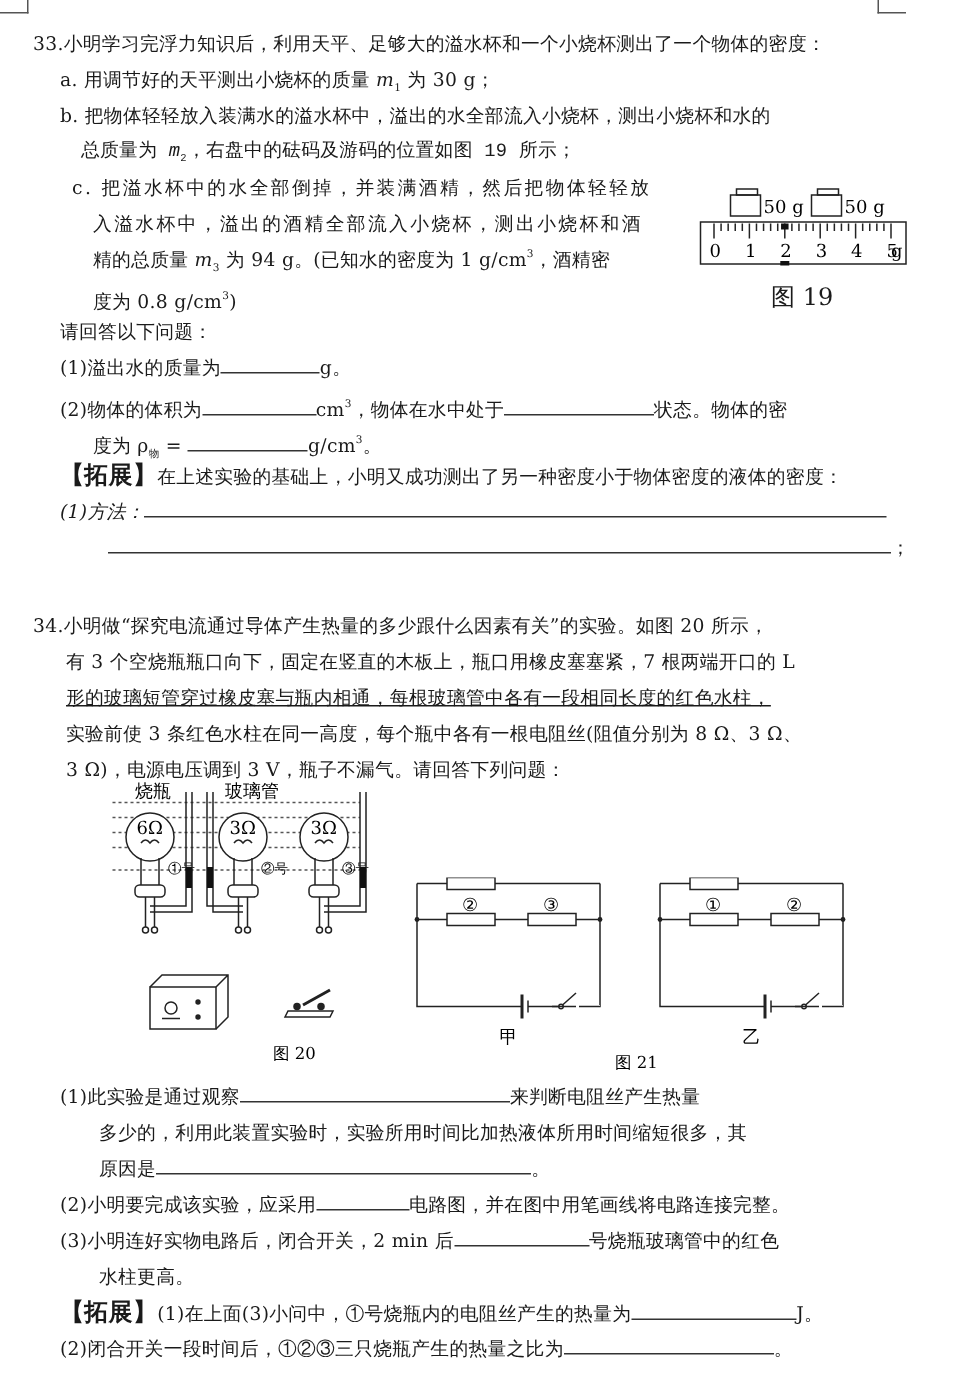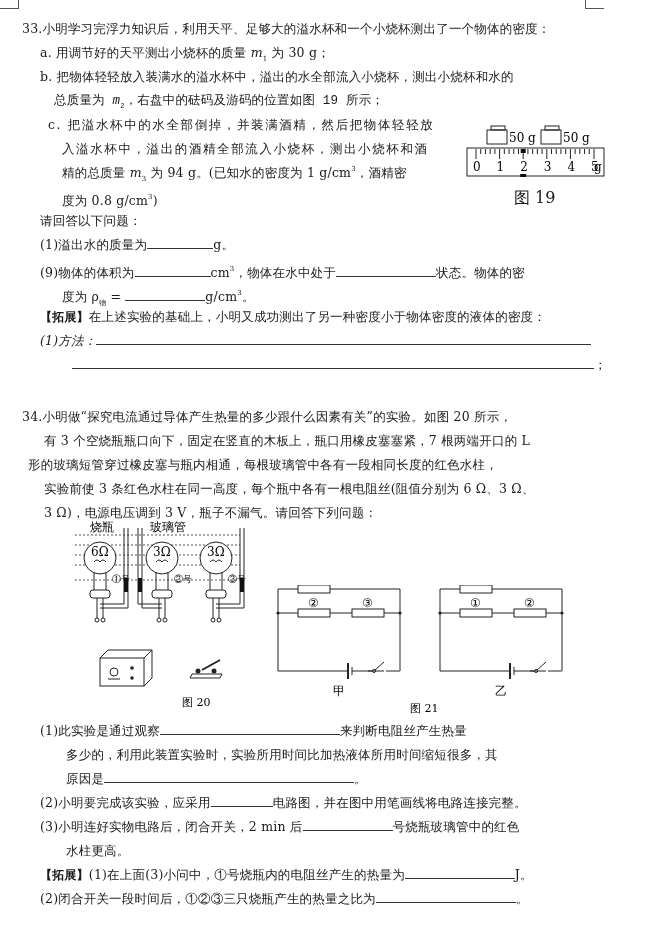--- a/index.html
+++ b/index.html
@@ -5,21 +5,21 @@
   html, body { margin:0; padding:0; background:#fff; }
   body { width:649px; height:932px; position:relative; overflow:hidden;
          font-family:"DejaVu Serif","Liberation Serif",serif; color:#1a1a1a; font-size:12.5px; }
   .corner { position:absolute; border-color:#555; border-style:solid; width:18px; height:8px; }
   .c-tl { left:0; top:0; border-width:0 1px 1px 0; }
   .c-tr { right:45px; top:0; border-width:0 0 1px 1px; }
   .line { position:absolute; white-space:nowrap; line-height:18px; letter-spacing:0.2px; }
   .blank { display:inline-block; border-bottom:1px solid #333; height:12px; vertical-align:baseline; }
   sup { font-size:7px; vertical-align:6px; }
   sub { font-size:7px; }
-  .bold { font-weight:bold; font-family:"DejaVu Sans","Liberation Sans",sans-serif; font-size:12px; }
+  .bold { font-weight:bold; font-family:"DejaVu Sans","Liberation Sans",sans-serif; font-size:16px; }
   .fig { position:absolute; }
   .caption { position:absolute; font-size:16px; }
   svg text { font-family:"DejaVu Serif","Liberation Serif",serif; }
 </style>
 </head>
 <body>
 
 <div class="corner c-tl"></div>
 <div class="corner c-tr"></div>
 
@@ -94,41 +94,41 @@
   <rect id="rider" y="37" width="5" height="4" fill="#111" x="60.7"></rect>
   <rect id="rider2" y="62" width="6" height="3" fill="#111" x="60.2"></rect>
 </svg>
 <div class="caption" style="left:514px;top:188px;">图 19</div>
 
 <div class="line" style="left:40px;top:212px;">请回答以下问题：</div>
 <div class="line" style="left:40px;top:236px;">
   <span>(1)溢出水的质量为</span><span class="blank" style="width:66px;"></span><span>g。</span>
 </div>
 <div class="line" style="left:40px;top:260px;">
-  <span>(9)物体的体积为</span><span class="blank" style="width:76px;"></span><span>cm</span><sup>3</sup><span>，物体在水中处于</span><span class="blank" style="width:100px;"></span><span>状态。物体的密</span>
+  <span>(2)物体的体积为</span><span class="blank" style="width:76px;"></span><span>cm</span><sup>3</sup><span>，物体在水中处于</span><span class="blank" style="width:100px;"></span><span>状态。物体的密</span>
 </div>
 <div class="line" style="left:62px;top:284px;">
   <span>度为 ρ</span><sub>物</sub><span> = </span><span class="blank" style="width:80px;"></span><span>g/cm</span><sup>3</sup><span>。</span>
 </div>
 <div class="line" style="left:40px;top:308px;">
   <span class="bold">【拓展】</span><span>在上述实验的基础上，小明又成功测出了另一种密度小于物体密度的液体的密度：</span>
 </div>
 <div class="line" style="left:40px;top:332px;font-style:italic;">
   <span>(1)方法：</span><span class="blank" style="width:495px;"></span>
 </div>
 <div class="line" style="left:72px;top:356px;">
   <span class="blank" style="width:522px;"></span><span>；</span>
 </div>
 
 <div class="line" style="left:22px;top:408px;">
   <span>34.</span><span>小明做“探究电流通过导体产生热量的多少跟什么因素有关”的实验。如图 20 所示，</span>
 </div>
 <div class="line" style="left:44px;top:432px;">有 3 个空烧瓶瓶口向下，固定在竖直的木板上，瓶口用橡皮塞塞紧，7 根两端开口的 L</div>
-<div class="line" style="left:28px;top:456px;">形的玻璃短管穿过橡皮塞与瓶内相通，每根玻璃管中各有一段相同长度的红色水柱，</div>
-<div class="line" style="left:44px;top:480px;">实验前使 3 条红色水柱在同一高度，每个瓶中各有一根电阻丝(阻值分别为 6 Ω、3 Ω、</div>
+<div class="line" style="left:44px;top:456px;text-decoration:underline;">形的玻璃短管穿过橡皮塞与瓶内相通，每根玻璃管中各有一段相同长度的红色水柱，</div>
+<div class="line" style="left:44px;top:480px;">实验前使 3 条红色水柱在同一高度，每个瓶中各有一根电阻丝(阻值分别为 8 Ω、3 Ω、</div>
 <div class="line" style="left:44px;top:504px;">3 Ω)，电源电压调到 3 V，瓶子不漏气。请回答下列问题：</div>
 
 <svg class="fig" style="left:70px;top:520px;" width="200" height="190">
   <g stroke="#555" stroke-dasharray="2,2">
     <line x1="5" y1="15" x2="170" y2="15"></line>
       <line x1="5" y1="25" x2="170" y2="25"></line>
     <line x1="5" y1="35" x2="170" y2="35"></line>
       <line x1="5" y1="45" x2="170" y2="45"></line>
     <line x1="5" y1="60" x2="170" y2="60"></line>
   </g>

